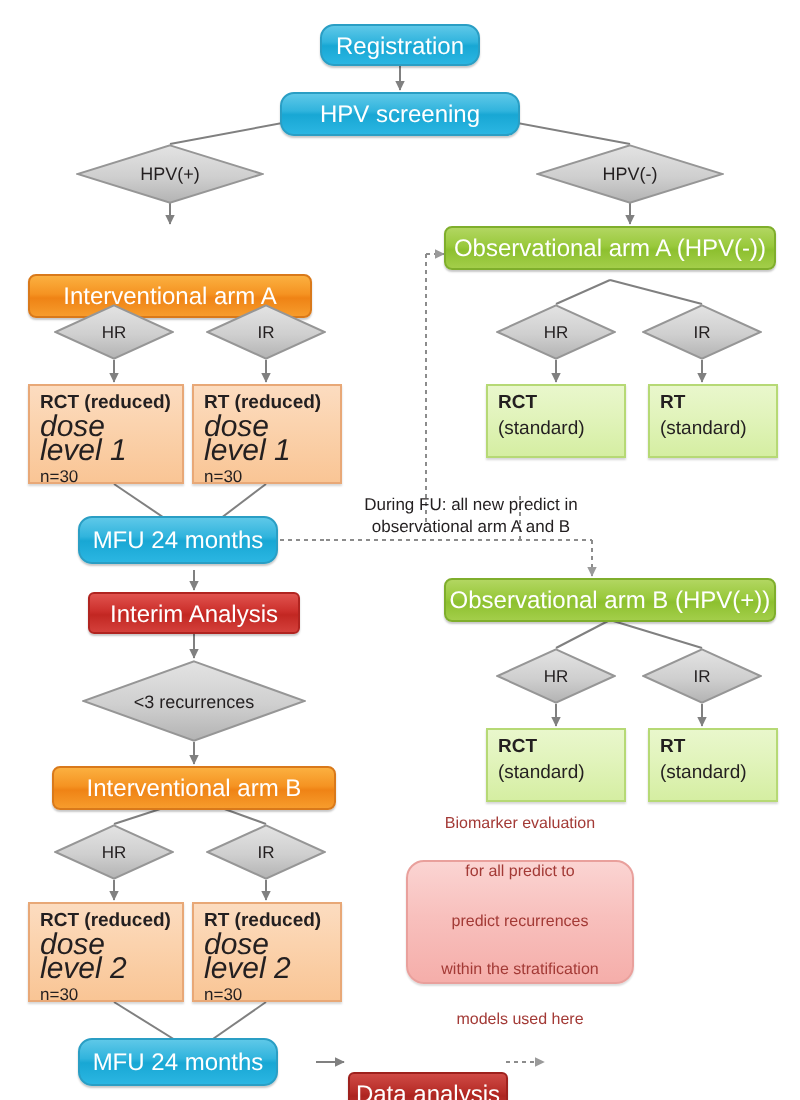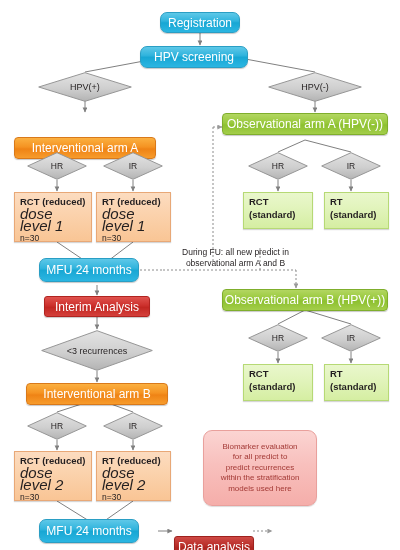--- a/index.html
+++ b/index.html
@@ -80,21 +80,21 @@
     background: linear-gradient(to bottom, #e9f7cc 0%, #e2f4bd 40%, #d5eea2 100%);
     border: 1px solid #b6d975;
     color: #231f20;
     align-items: flex-start;
     text-align: left;
     padding: 3px 4px 2px 5px;
     justify-content: flex-start;
     box-shadow: 0 1px 1px rgba(0,0,0,0.16);
   }
   .lgreen .t1 { font-weight: bold; font-size: 9.5px; line-height: 12.5px; }
-  .lgreen .t2 { font-weight: bold; font-size: 9.5px; line-height: 12.5px; }
+  .lgreen .t2 { font-weight: normal; font-size: 9.5px; line-height: 12.5px; }
 
   
   .pink {
     border-radius: 9px;
     background: linear-gradient(to bottom, #fbd4d2 0%, #f8c0bd 45%, #f5aeaa 100%);
     border: 1px solid #e9a09c;
     color: #a33a36;
     font-size: 8px;
     line-height: 10.5px;
     padding: 2px 4px;
@@ -189,21 +189,21 @@
       <line x1="260" y1="248" x2="260" y2="270"></line>
 
       <line x1="253" y1="531" x2="272" y2="531" marker-end="url(#ahd)"></line>
     </g>
   </svg>
 
   <div class="node pill" style="left:160px; top:12px; width:80px; height:21px;">
     <span>Registration</span>
   </div>
 
-  <div class="node pill" style="left:140px; top:46px; width:108px; height:22px;">
+  <div class="node pill" style="left:140px; top:46px; width:120px; height:22px;">
     <span>HPV screening</span>
   </div>
 
   <div class="diamond big" style="left:38px; top:72px; width:94px; height:30px;">
     <svg width="94" height="30" viewBox="0 0 94 30">
       <defs>
           <linearGradient id="gd1" x1="0" y1="0" x2="0" y2="1">
         <stop offset="0%" stop-color="#e3e3e3"></stop>
             <stop offset="55%" stop-color="#cfcfcf"></stop>
             <stop offset="100%" stop-color="#b3b3b3"></stop>
@@ -350,21 +350,21 @@
     <span class="t2">dose level 2</span>
     <span class="t3">n=30</span>
   </div>
 
   <div class="node lorange" style="left:96px; top:451px; width:75px; height:50px;">
     <span class="t1">RT (reduced)</span>
     <span class="t2">dose level 2</span>
     <span class="t3">n=30</span>
   </div>
 
-  <div class="node pink" style="left:203px; top:430px; width:114px; height:76px;">
+  <div class="node pink" style="left:203px; top:430px; width:114px; height:62px;gap:14px;">
     <span>Biomarker evaluation</span>
     <span>for all predict to</span>
     <span>predict recurrences</span>
     <span>within the stratification</span>
     <span>models used here</span>
   </div>
 
   <div class="node pill" style="left:39px; top:519px; width:100px; height:24px;">
     <span>MFU 24 months</span>
   </div>

